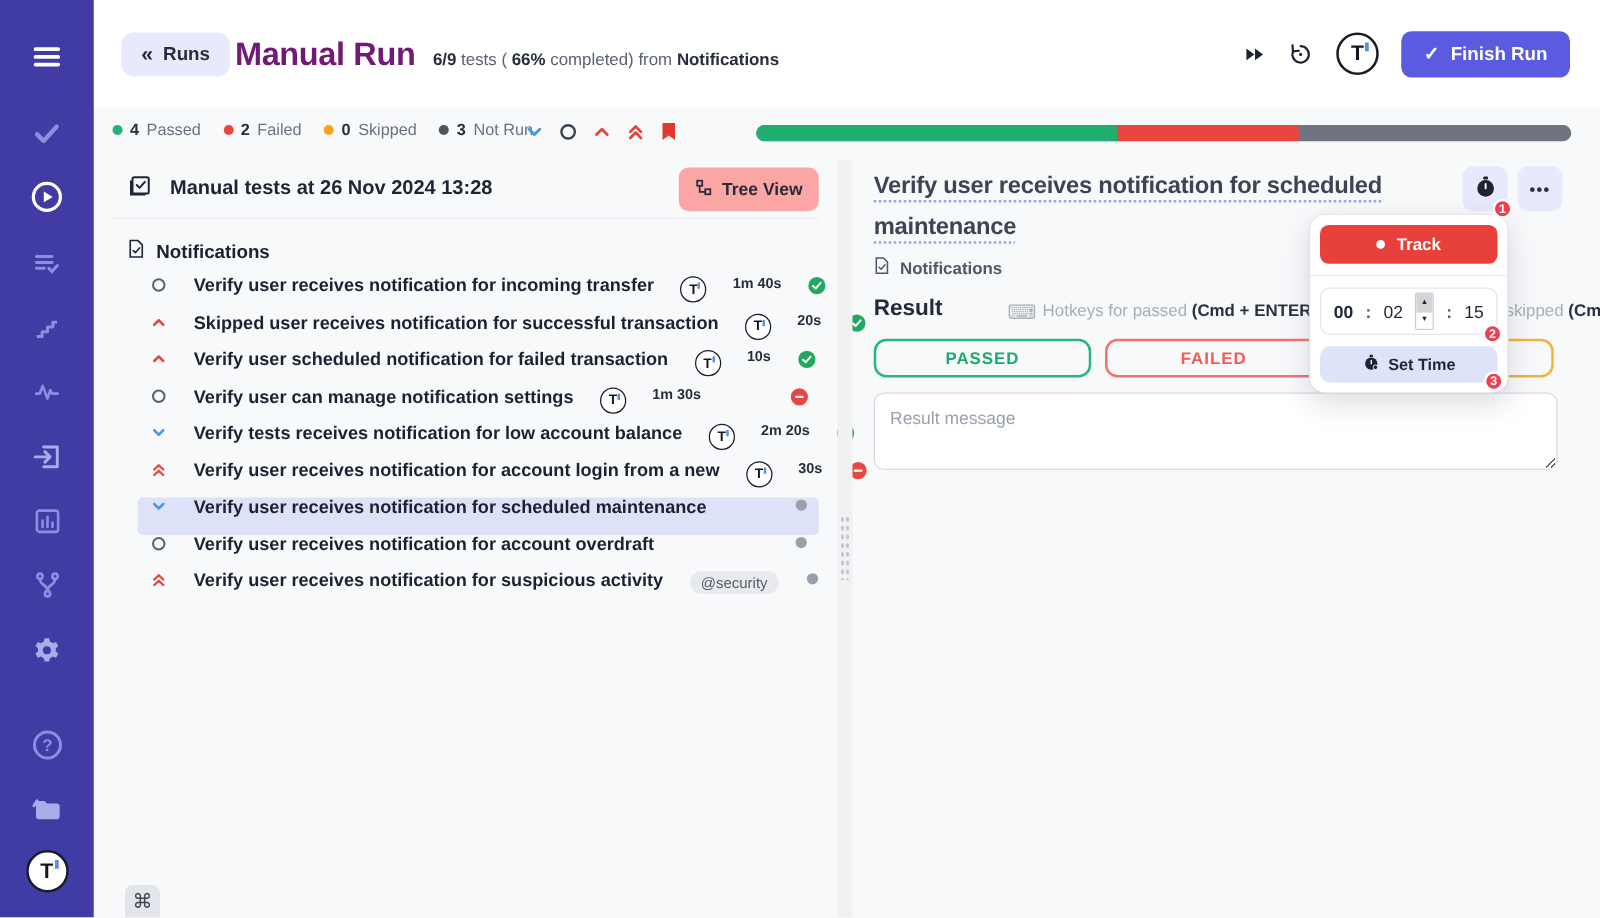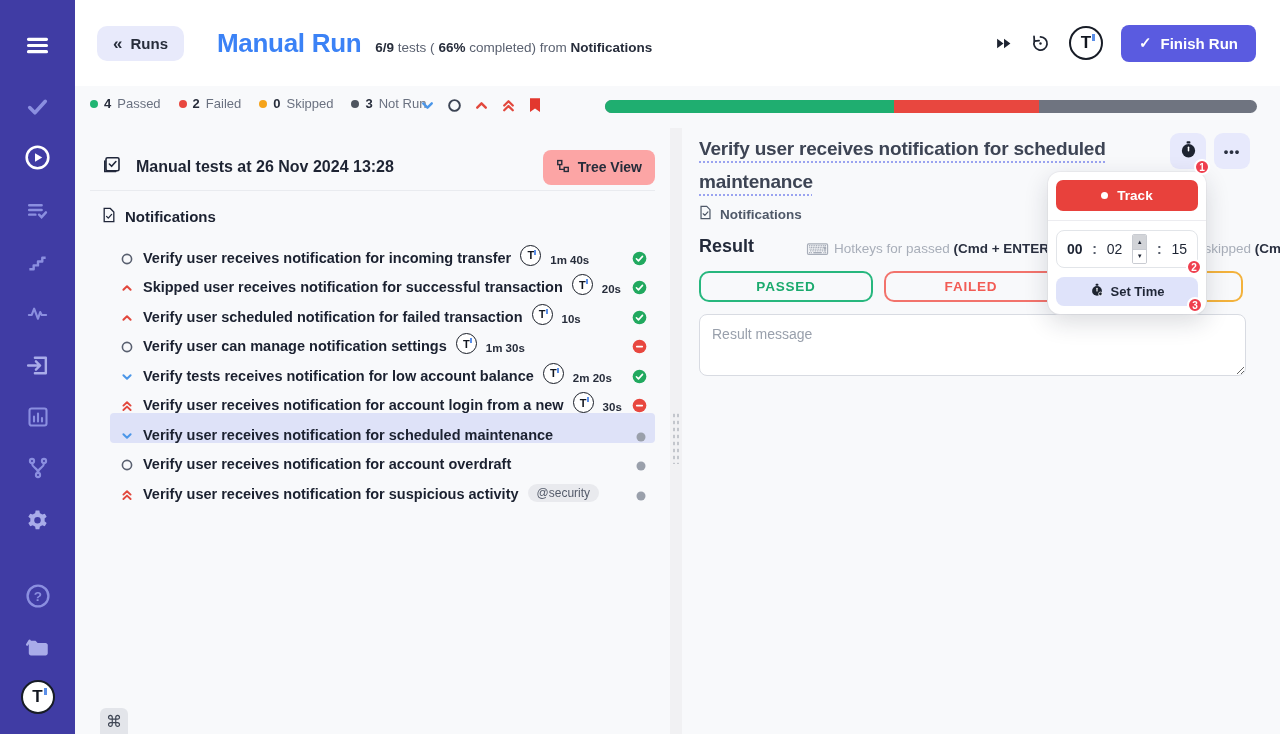--- a/index.html
+++ b/index.html
@@ -17,45 +17,45 @@
   .tlogo i { position:absolute; background:#5b8fe8; }
   .tlogo-big { width:34px; height:34px; font-size:17px; }
   .tlogo-big i { width:3px; height:7px; right:6px; top:6px; }
   .tlogo-row { width:21px; height:21px; font-size:11px; border-width:1.6px; flex:0 0 auto; }
   .tlogo-row i { width:2px; height:5px; right:4px; top:4px; }
 
   
   .tophdr { position:absolute; left:75px; top:0; right:0; height:86px; background:#ffffff; display:flex; align-items:center; }
   .runs-btn { margin-left:22px; background:#e8eafb; border-radius:10px; padding:9px 16px; font-size:15px; font-weight:700; color:#272d3b; display:flex; align-items:center; gap:8px; cursor:pointer; border:none; }
   .runs-btn .chev { font-size:17px; line-height:1; }
-  .run-title { font-size:26px; font-weight:800; color:#3b82f6; margin-left:33px; letter-spacing:-0.3px; }
+  .run-title { font-size:26px; font-weight:800; color:#701a75; margin-left:4px; letter-spacing:-0.3px; }
   .run-sub { font-size:13.5px; color:#5a6170; margin-left:14px; margin-top:8px; }
   .run-sub b { color:#272d3b; }
   .hdr-right { margin-left:auto; display:flex; align-items:center; gap:18px; padding-right:24px; }
   .icon-btn { background:none; border:none; cursor:pointer; display:flex; align-items:center; }
   .finish-btn { background:#5a5be0; color:#fff; border:none; border-radius:8px; height:37px; padding:0 18px; font-size:15px; font-weight:700; display:flex; align-items:center; gap:9px; cursor:pointer; font-family:inherit; }
 
   
   .status-row { position:absolute; left:90px; top:96px; display:flex; align-items:center; gap:18px; font-size:13px; }
   .scount { display:flex; align-items:center; gap:6px; color:#6a7180; }
   .scount b { color:#272d3b; }
   .sdot { width:8px; height:8px; border-radius:50%; flex:0 0 auto; }
   .filters { position:absolute; left:420px; top:97px; display:flex; align-items:center; gap:12px; }
   .filters .f { background:none; border:none; cursor:pointer; display:flex; align-items:center; }
   .progress { position:absolute; left:605px; top:100px; width:652px; height:13px; border-radius:7px; background:#6f7480; overflow:hidden; display:flex; }
   .pseg { height:100%; }
 
   
-  .run-panel { position:absolute; left:90px; top:144px; width:565px; bottom:0; }
+  .run-panel { position:absolute; left:90px; top:128px; width:565px; bottom:0; }
   .rp-head { height:47px; display:flex; align-items:center; border-bottom:1px solid #e9ebef; padding:0 0 0 12px; }
   .rp-title { font-size:16px; font-weight:700; color:#1e2433; margin-left:14px; }
   .tree-btn { margin-left:auto; background:#fca5a5; border:none; border-radius:8px; padding:9px 13px; font-size:14px; font-weight:700; color:#262c3a; display:flex; align-items:center; gap:8px; cursor:pointer; font-family:inherit; }
   .folder-row { display:flex; align-items:center; gap:9px; margin:16px 0 10px 12px; font-size:15px; font-weight:700; color:#1b2130; cursor:pointer; }
   .tests {}
-  .trow { display:flex; align-items:flex-end; height:29.5px; margin-left:20px; width:545px; padding:0 8px 0 10px; gap:9px; border-radius:4px; cursor:pointer; }
+  .trow { display:flex; align-items:flex-start; height:29.5px; margin-left:20px; width:545px; padding:0 8px 0 10px; gap:21px; border-radius:4px; cursor:pointer; }
   .trow.sel { background:#dee2f8; }
   .trow .pri { width:14px; flex:0 0 auto; display:flex; align-items:center; }
   .trow .tname { font-size:14.5px; font-weight:600; color:#1b2130; white-space:nowrap; }
   .trow .dur { font-size:11.5px; font-weight:700; color:#272d3b; white-space:nowrap; }
   .trow .tag { background:#e9eaee; border-radius:10px; padding:2px 9px; font-size:12px; color:#555c6b; }
   .trow .stat { margin-left:auto; display:flex; align-items:center; }
   .cmd-badge { position:absolute; left:10px; bottom:0; width:28px; height:26px; background:#e3e5ea; border-radius:6px 6px 0 0; display:flex; align-items:center; justify-content:center; font-size:16px; color:#3f4654; cursor:pointer; }
 
   
   .splitter { position:absolute; left:670px; top:128px; width:12px; bottom:0; background:#f1f1f3; cursor:col-resize; }

